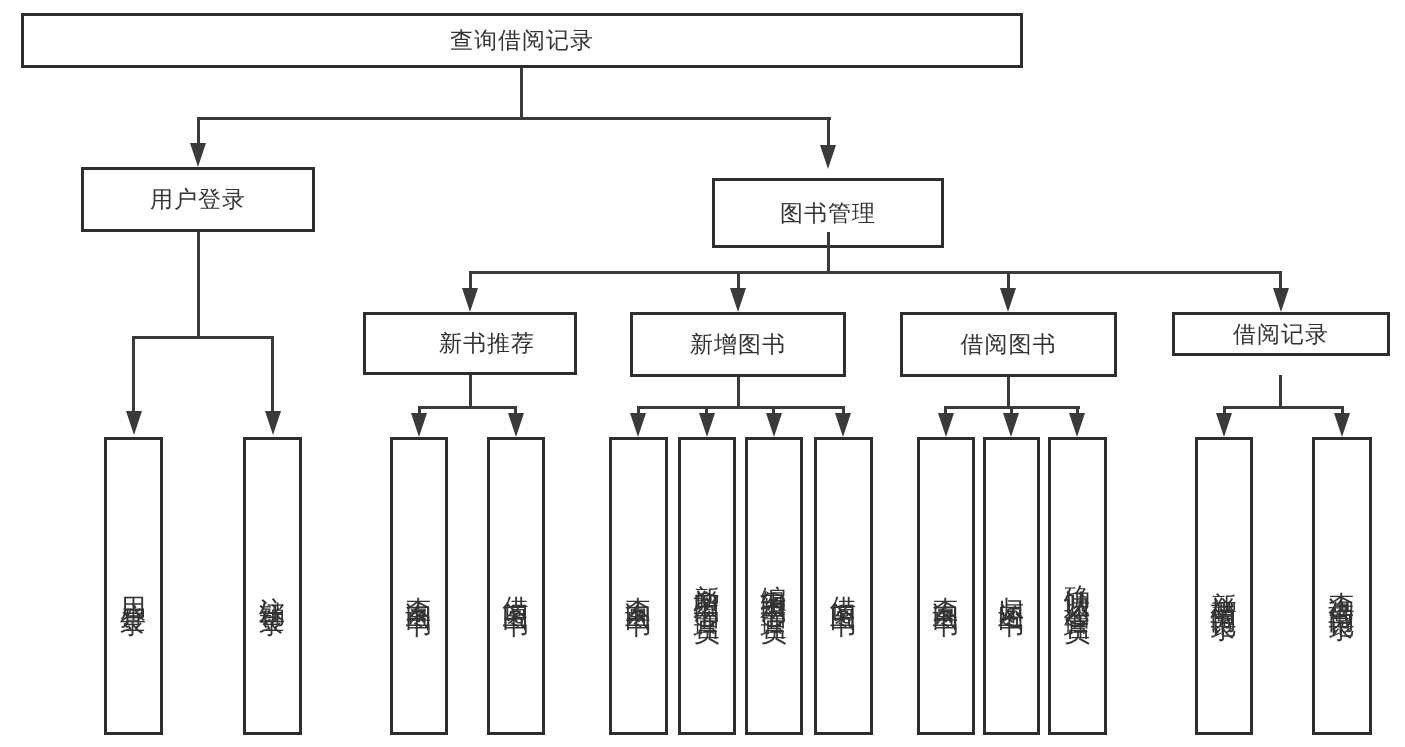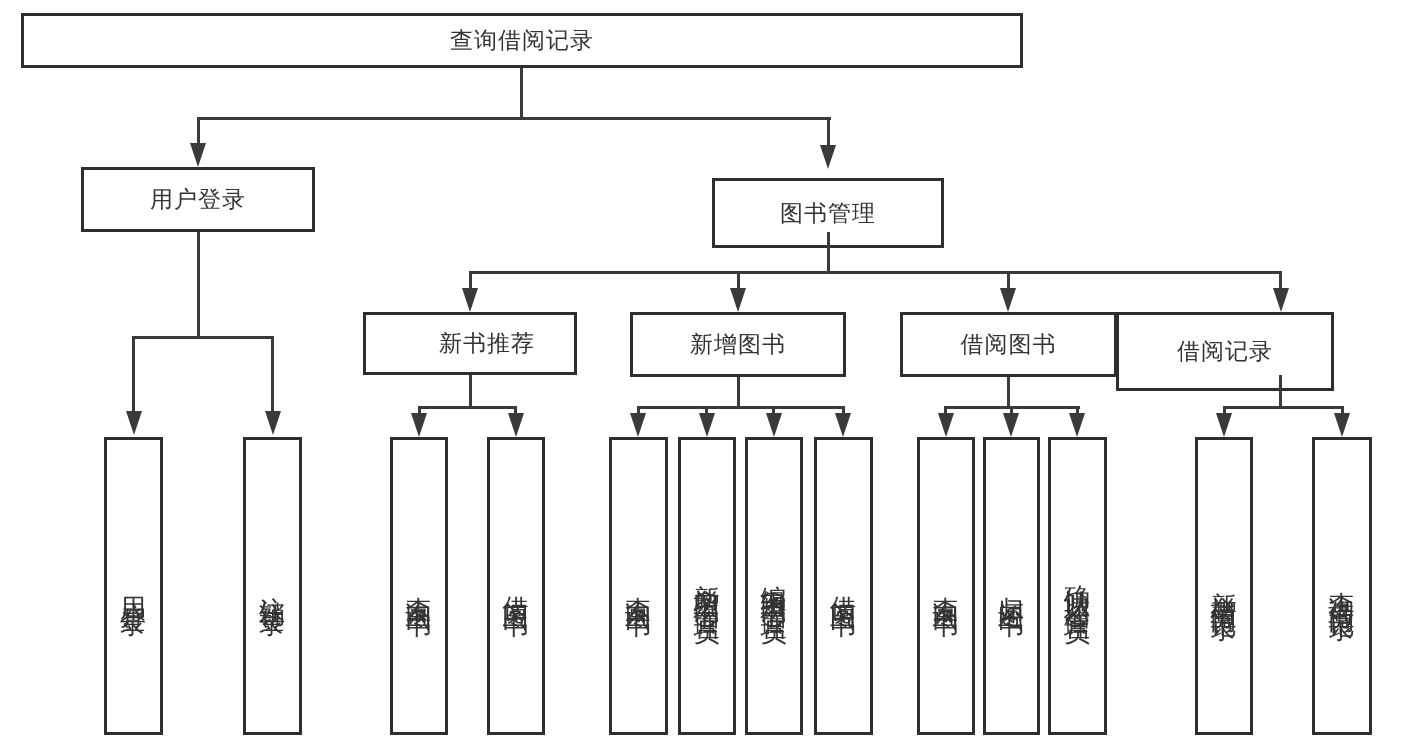--- a/index.html
+++ b/index.html
@@ -97,21 +97,21 @@
 
   <div class="node" style="left:363px;top:312px;width:214px;height:63px;padding-left:34px;">
     <span>新书推荐</span>
   </div>
   <div class="node" style="left:630px;top:312px;width:216px;height:65px;">
     <span>新增图书</span>
   </div>
   <div class="node" style="left:900px;top:312px;width:217px;height:65px;">
     <span>借阅图书</span>
   </div>
-  <div class="node" style="left:1116px;top:312px;width:218px;height:79px;">
+  <div class="node" style="left:1172px;top:312px;width:218px;height:44px;">
     <span>借阅记录</span>
   </div>
 
   <div class="vline" style="left:469px;top:375px;height:33px;"></div>
   <div class="hline" style="left:418px;top:406px;width:99px;"></div>
   <div class="vline" style="left:737px;top:377px;height:31px;"></div>
   <div class="hline" style="left:637px;top:406px;width:208px;"></div>
   <div class="vline" style="left:1007px;top:377px;height:31px;"></div>
   <div class="hline" style="left:944px;top:406px;width:136px;"></div>
   <div class="vline" style="left:1279px;top:375px;height:33px;"></div>

